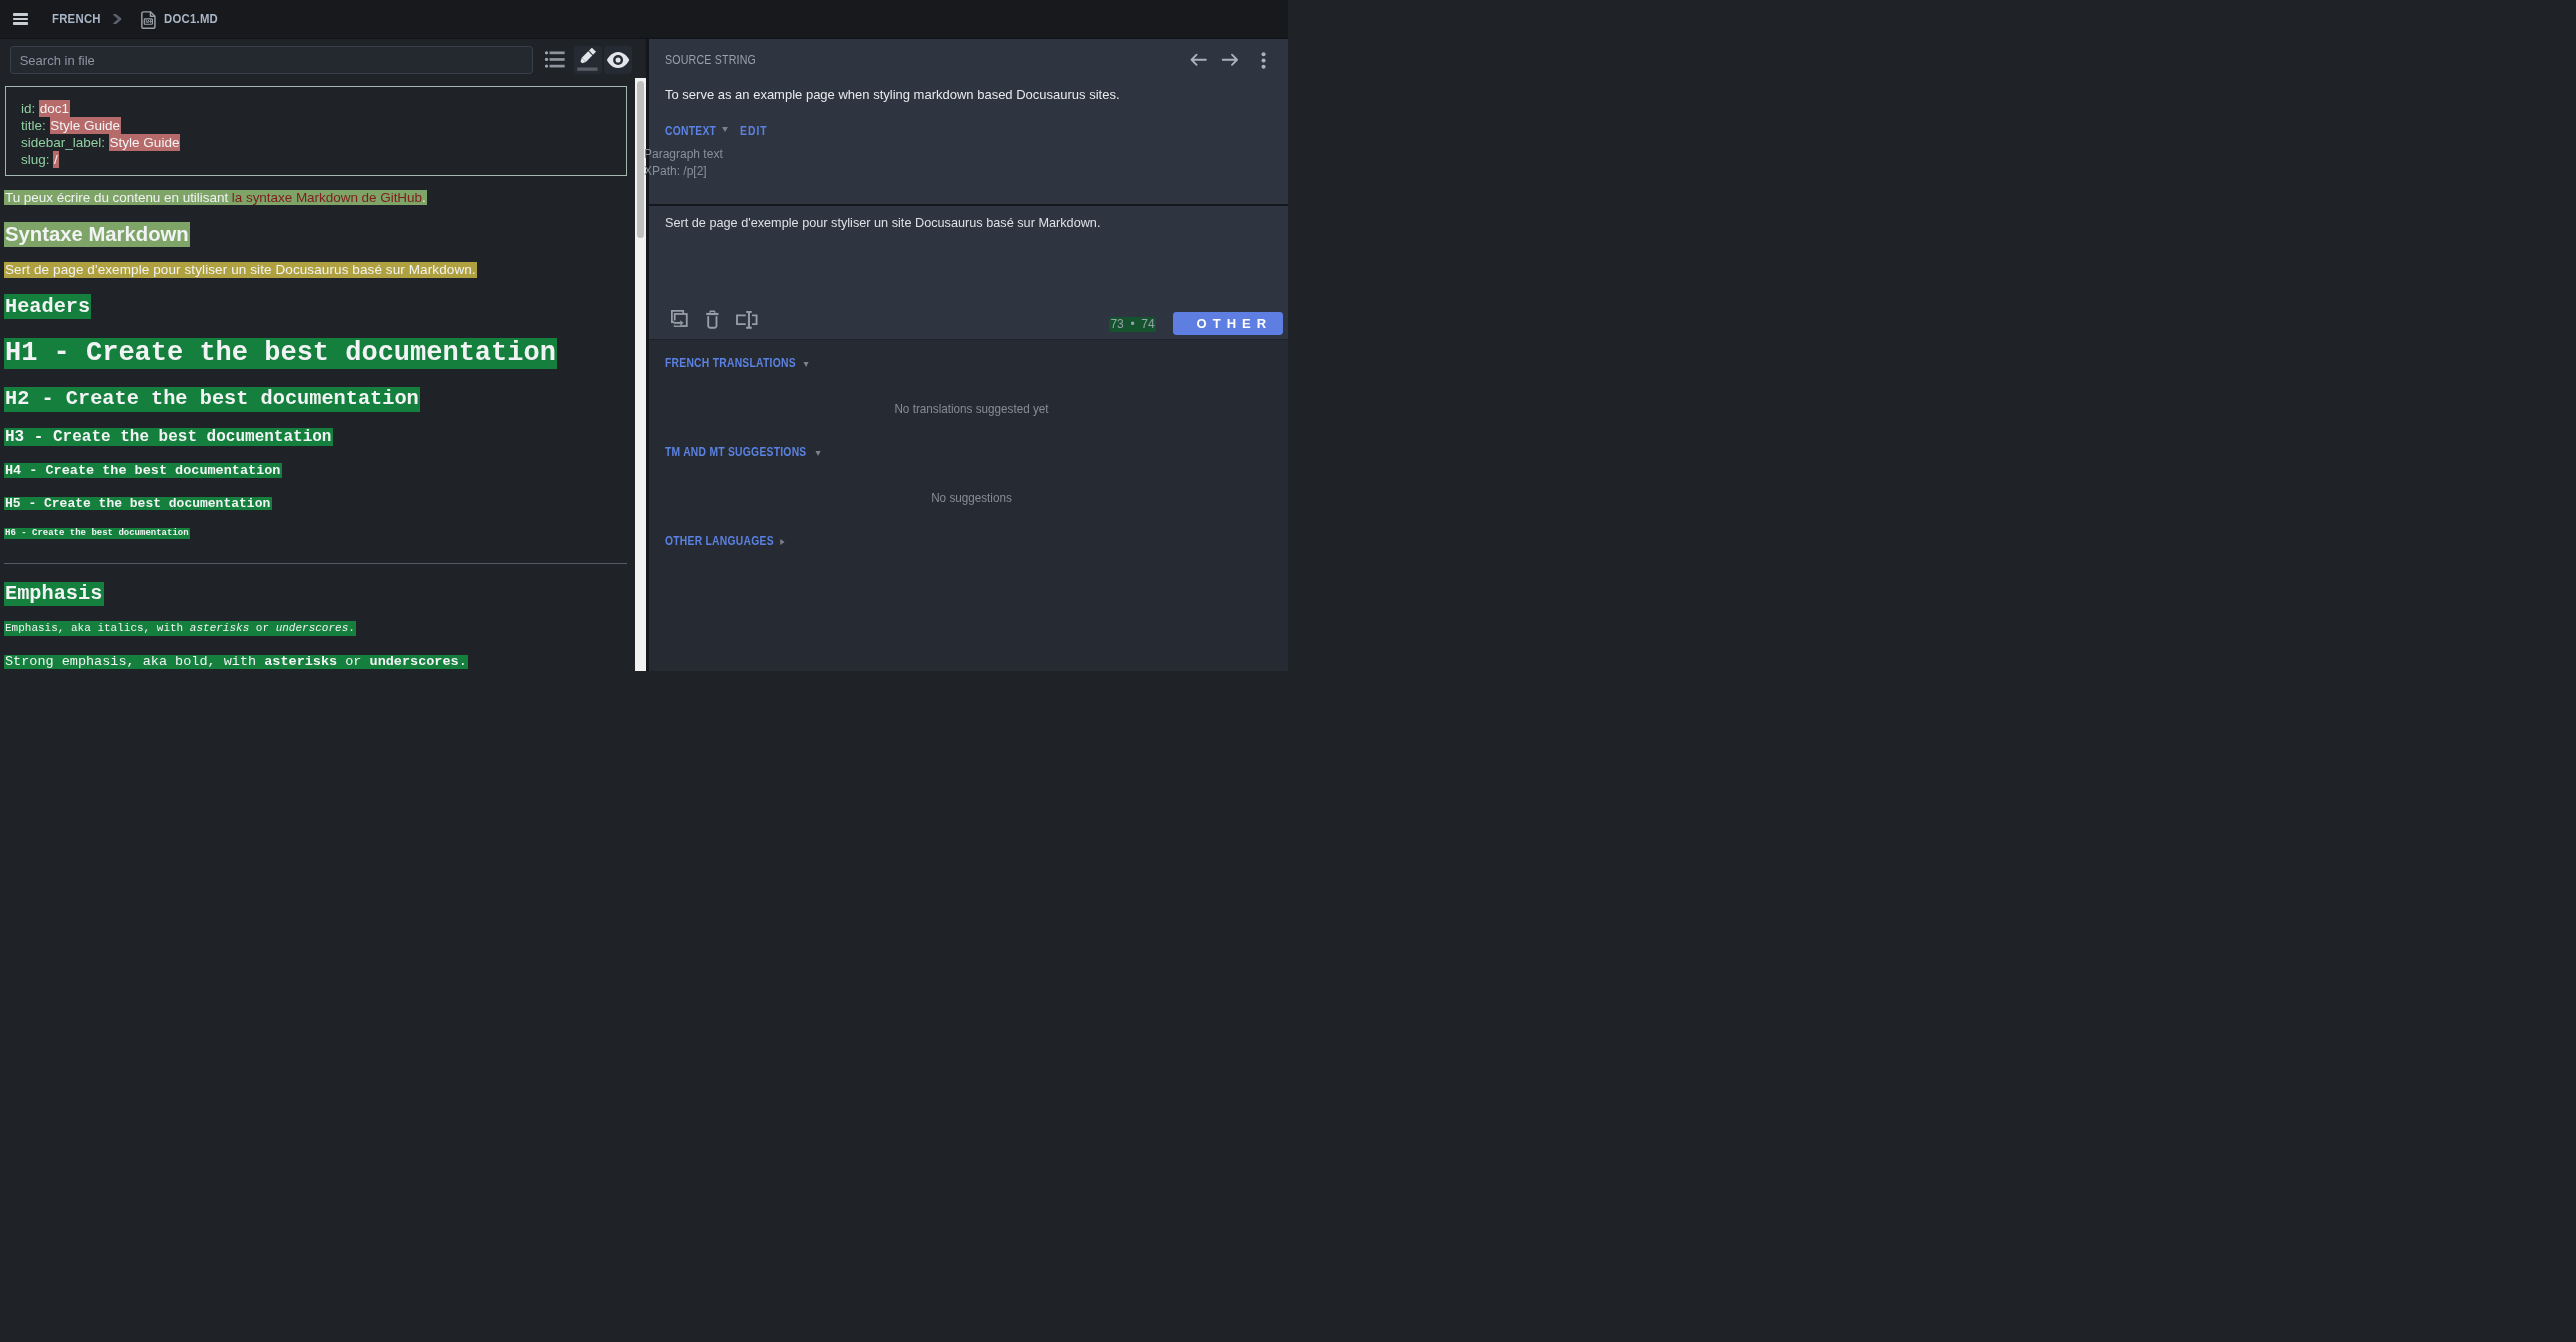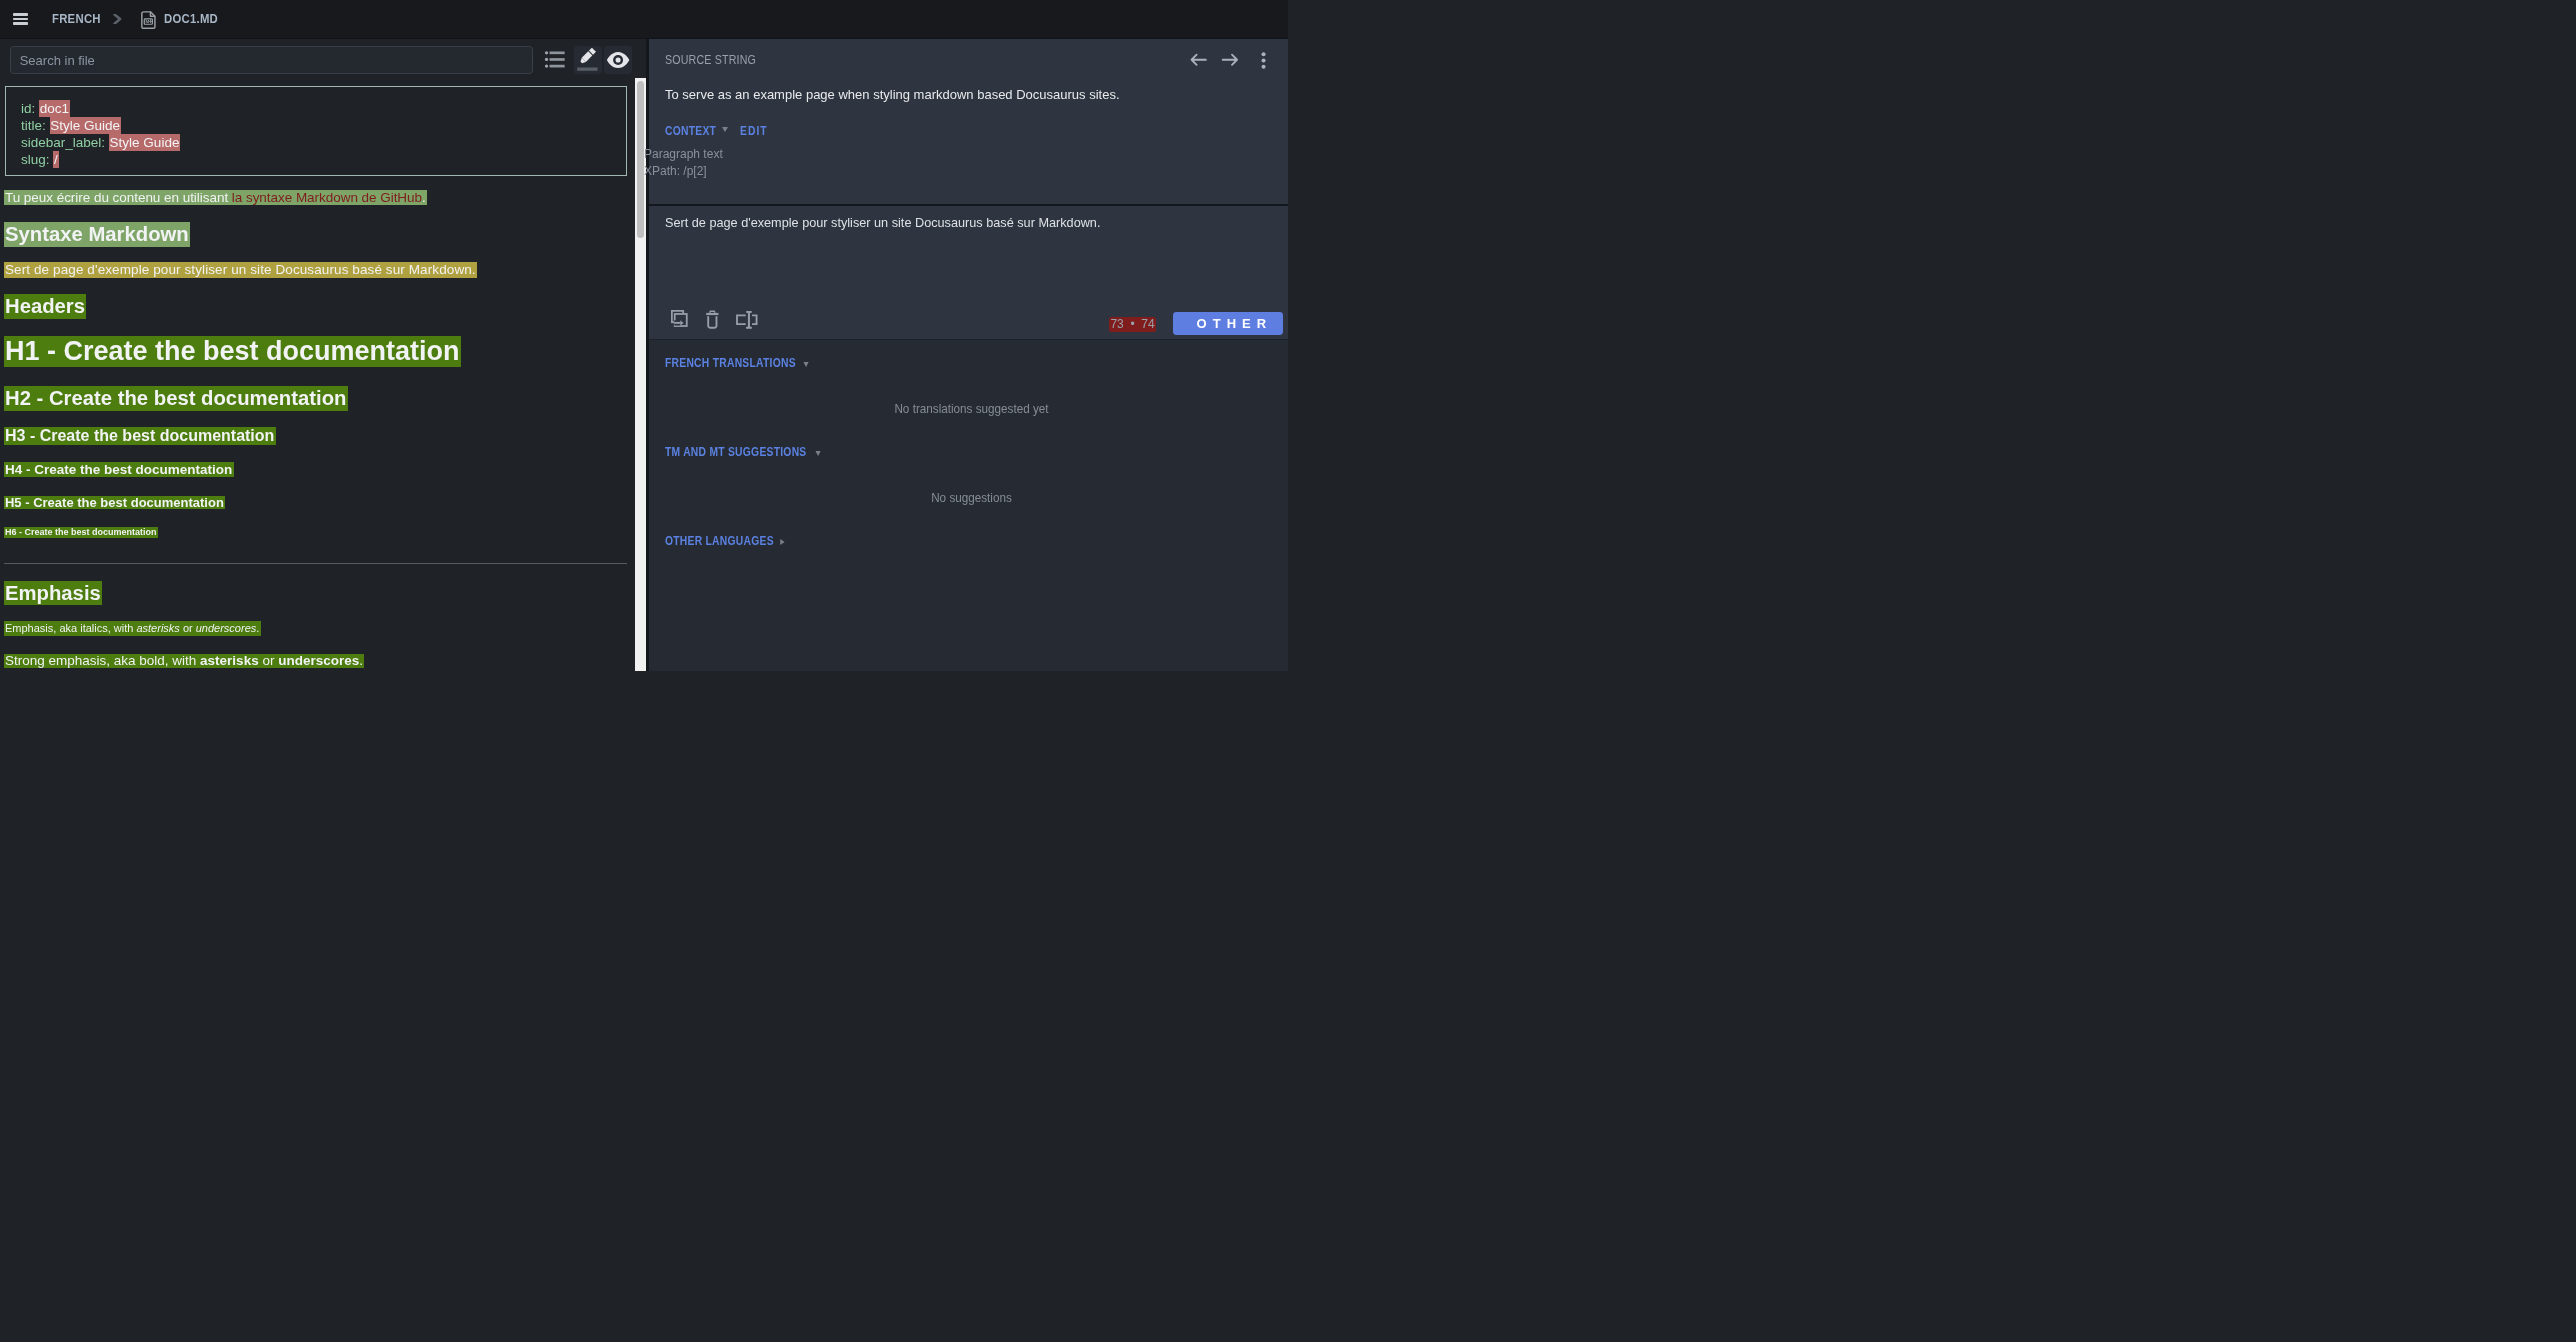--- a/index.html
+++ b/index.html
@@ -20,42 +20,42 @@
   .iconbtn { position:absolute; top:46px; width:28px; height:28px; border-radius:3.4px; background:#262b33; }
   
   #sbtrack { position:absolute; left:635px; top:78px; width:11.4px; height:593px; background:#f1f1f1; }
   #sbthumb { position:absolute; left:2.2px; top:3px; width:7.3px; height:157px; background:#bfbfbf; border-radius:3.8px; }
   #vdivider { position:absolute; left:646px; top:39px; width:3.4px; height:632px; background:#14171c; }
   
   .doc { position:absolute; left:4.2px; white-space:nowrap; color:#f2f3f4; }
   .hl { display:inline-block; padding:0 1.3px 0 0.8px; }
   .bgg { background:#7ea468; }
   .bgo { background:#b0a140; }
-  .bgr { background:#4d7c0f; }
+  .bgr { background:#15803d;font-family:Liberation Mono, monospace; }
   #fmbox { position:absolute; left:5.1px; top:86px; width:622px; height:90px;
     border:0.8px solid #a3b8b0; }
   .fml { position:absolute; left:21px; font-size:13.5px; color:#90d0a2; white-space:nowrap; }
   .fml .v { background:#b66a6a; color:#f3f4f5; padding:0 0.8px; display:inline-block; line-height:17px; }
   .wl { color:#7f1d1d; }
   
   #secA { position:absolute; left:649px; top:39px; width:639px; height:169px; background:#2f3540; }
   #hdiv1 { position:absolute; left:649px; top:204px; width:639px; height:1.6px; background:#14181e; }
   #secB { position:absolute; left:649px; top:206px; width:639px; height:133px; background:#2f3540; }
   #hdiv2 { position:absolute; left:649px; top:339px; width:639px; height:1.2px; background:#1d222a; }
   #secC { position:absolute; left:649px; top:340px; width:639px; height:331px; background:#262b33; }
   .cap { position:absolute; font-size:12.7px; letter-spacing:0.2px; color:#99a1ab; white-space:nowrap; transform:scaleX(0.84); transform-origin:0 50%; }
   .bcap { position:absolute; font-size:12px; font-weight:bold; letter-spacing:0.3px; color:#5b82e2; white-space:nowrap; transform:scaleX(0.86); transform-origin:0 50%; }
   .tridown { display:inline-block; width:0; height:0; border-left:3.8px solid transparent;
     border-right:3.8px solid transparent; border-top:5.1px solid #7a818c; margin-left:7.6px; }
   .triright { display:inline-block; width:0; height:0; border-top:3.8px solid transparent;
     border-bottom:3.8px solid transparent; border-left:5.1px solid #7a818c; margin-left:7.6px; }
   .gtxt { position:absolute; color:#8a919b; font-size:13px; }
   .ctr { position:absolute; left:652px; width:639px; text-align:center; color:#858c96; font-size:13px; transform:scaleX(0.9); transform-origin:center; }
   #chip { position:absolute; left:1109px; top:317px; width:47px; height:15px; border-radius:2.5px;
-    background:#7f1d1d; color:#9aa1ab; font-size:12px; text-align:center; line-height:15px; }
+    background:#14532d; color:#9aa1ab; font-size:12px; text-align:center; line-height:15px; }
   #save { position:absolute; left:1173px; top:312px; width:110px; height:23px; border-radius:3.4px;
     background:#5e7ee2; color:#ffffff; font-weight:bold; font-size:13px; letter-spacing:6px;
     text-align:center; line-height:23px; }
 </style>
 </head>
 <body>
 <div id="left"></div>
 <div id="secA"></div>
 <div id="hdiv1"></div>
 <div id="secB"></div>

